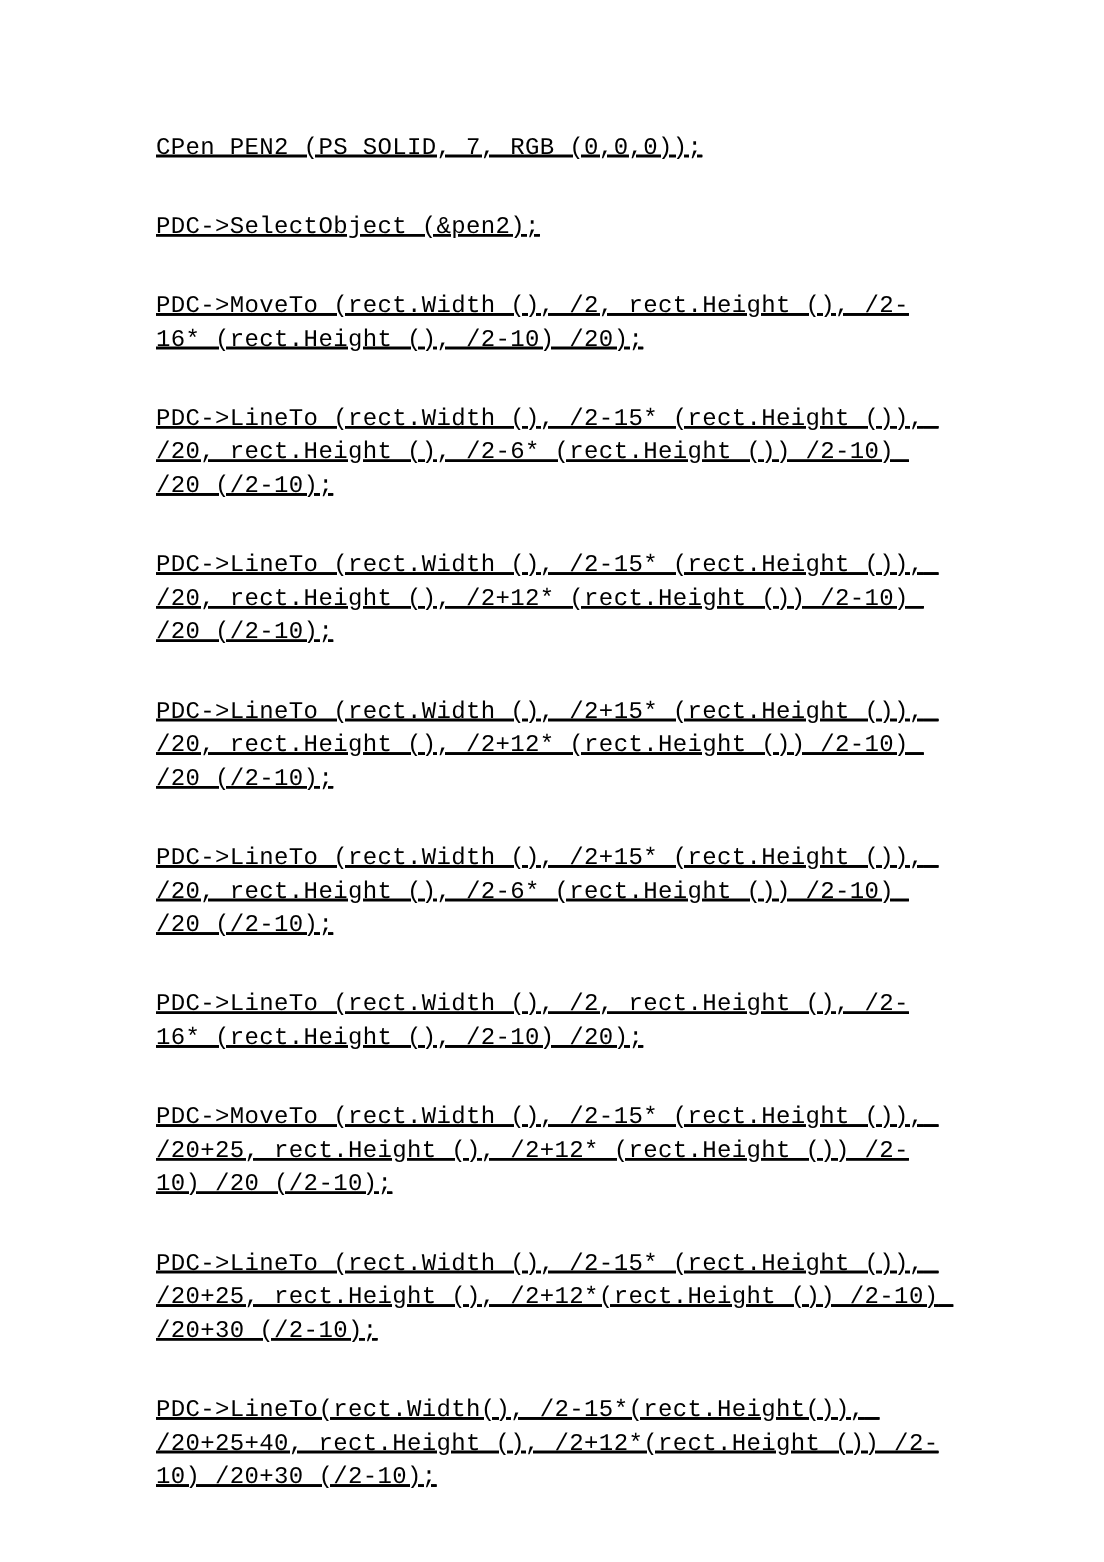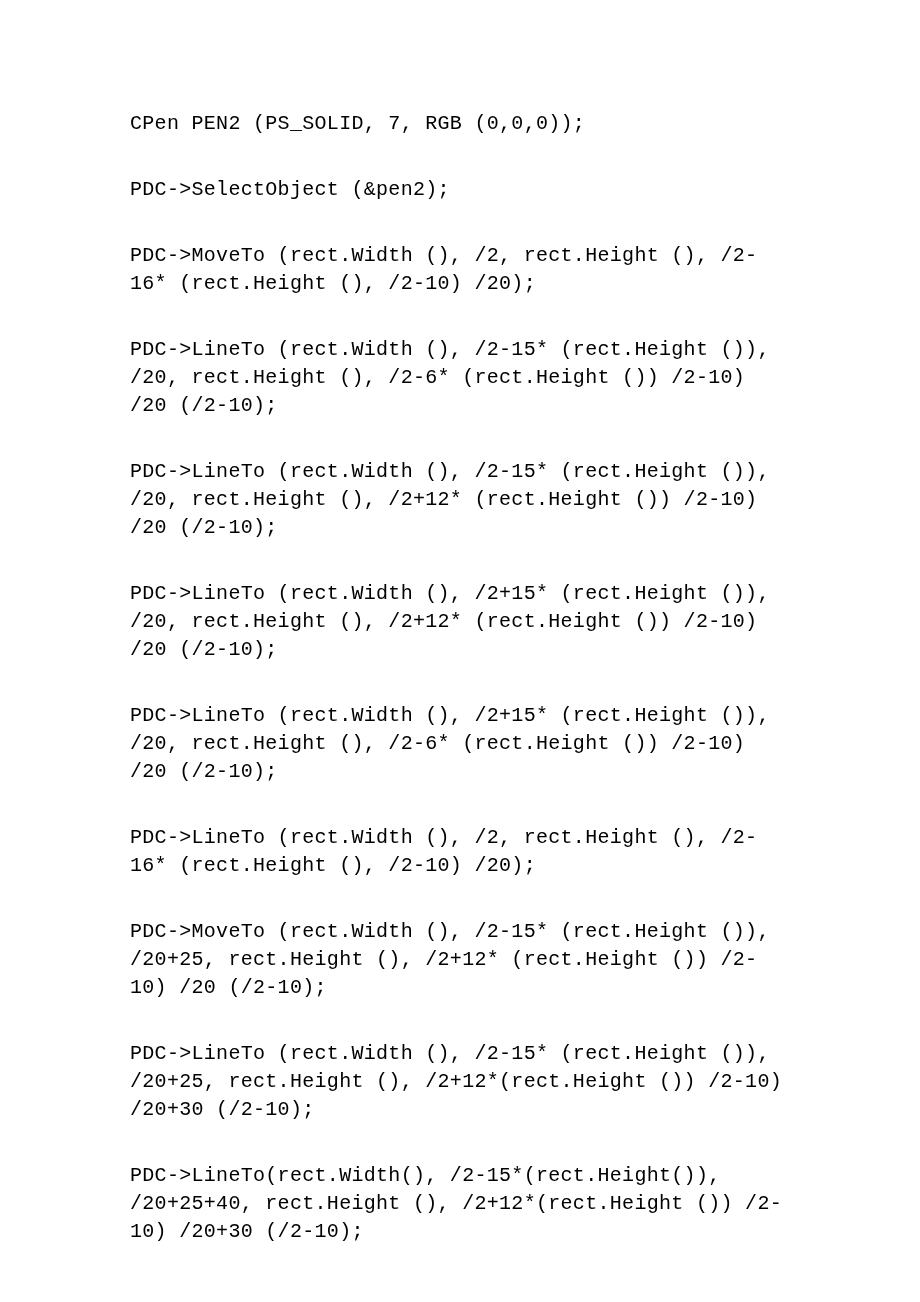--- a/index.html
+++ b/index.html
@@ -1,18 +1,19 @@
 <!DOCTYPE html>
 <html><head>
   <meta charset="utf-8">
   <style>
     * {
       margin: 0;
       padding: 0;
       box-sizing: border-box;
+      text-decoration: underline;
     }
     body {
       width: 920px;
       height: 1302px;
       background: #ffffff;
       font-family: "Courier New", monospace;
       font-size: 20px;
       line-height: 1.4;
       color: #000000;
       padding: 110px 130px 60px 130px;

